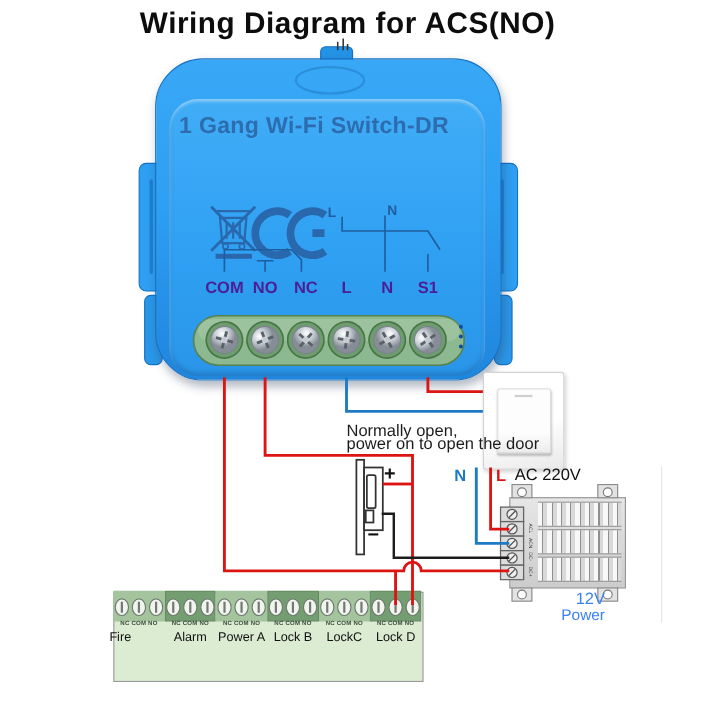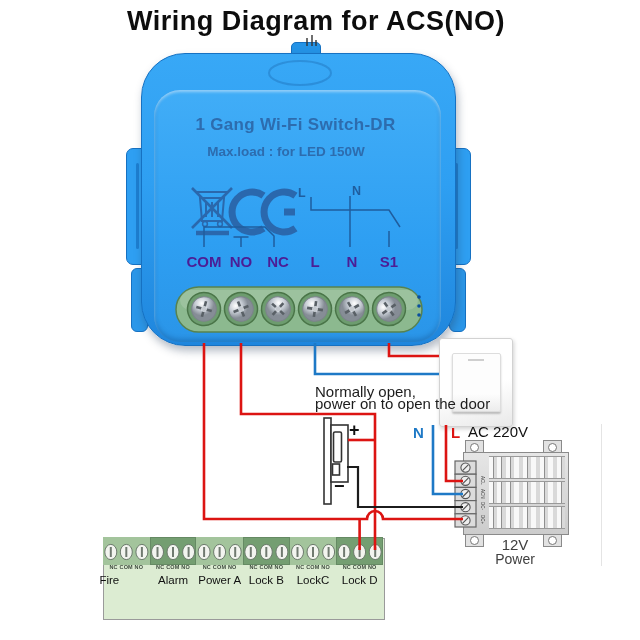--- a/index.html
+++ b/index.html
@@ -11,21 +11,21 @@
     background:linear-gradient(180deg,var(--device-blue-hi) 0%,var(--device-blue) 45%,var(--device-blue-lo) 100%);
     border:1px solid #1671c2;box-shadow:2px 5px 9px rgba(40,60,90,.35);}
   .dev-face{left:154px;top:90px;width:287px;height:252px;border-radius:26px;
     background:linear-gradient(180deg,#41adf7 0%,var(--device-blue) 60%,#2a95e8 100%);
     box-shadow:inset 0 2px 3px rgba(255,255,255,.45), inset 0 -3px 5px rgba(0,40,90,.25);}
   .ear{width:24px;height:115px;border-radius:7px;background:var(--device-blue);border:1px solid #1671c2;}
   .ear .slot{position:absolute;left:9px;top:14px;width:3px;height:86px;background:#1d7fd2;border-radius:2px;}
   .ear2{width:15px;height:62px;border-radius:6px;background:#2b97e9;border:1px solid #1671c2;}
   .toptab{left:291px;top:42px;width:28px;height:16px;border-radius:5px;background:#2493e6;border:1px solid #1671c2;}
   .dev-text{color:var(--device-print);text-align:center;font-weight:600;}
-  .dev-name{left:148px;top:103px;width:295px;font-size:17px;letter-spacing:.3px;margin-top:12px;}
+  .dev-name{left:138px;top:103px;width:295px;font-size:21px;letter-spacing:.3px;}
   .dev-v{left:150px;top:126px;width:295px;font-size:13.5px;}
   .dev-l{left:150px;top:144px;width:272px;font-size:13.5px;}
   .dev-l2{left:150px;top:161px;width:295px;font-size:13px;}
   .tlabel{top:253px;font-size:15px;font-weight:700;color:#4c1d95;transform:translateX(-50%);}
   
   .wplate{left:439px;top:338px;width:72px;height:87px;border-radius:3px;border:1px solid #d2d2d2;
     background:linear-gradient(165deg,#ffffff 55%,#e9e9e9 100%);box-shadow:1px 2px 4px rgba(0,0,0,.18);}
   .wrocker{left:452px;top:353px;width:47px;height:57px;border-radius:2px;border:1px solid #ddd;
     background:linear-gradient(180deg,#fdfdfd 70%,#ececec 100%);box-shadow:0 2px 2px rgba(0,0,0,.22);}
   .wridge{left:468px;top:359px;width:16px;height:2px;background:#cfcfcf;}
@@ -35,21 +35,21 @@
   .mains{font-size:15px;font-weight:700;}
   .acv{left:468px;top:423px;font-size:15px;color:#111;}
   
   .psu-body{left:463px;top:452px;width:104px;height:81px;border:1.5px solid #8a8a8a;
     background:linear-gradient(180deg,#e6e6e6,#cccccc);}
   .psu-ear{width:17px;height:12px;background:#e2e2e2;border:1.5px solid #8a8a8a;}
   .psu-hole{width:7px;height:7px;border:1.3px solid #777;border-radius:50%;background:#fff;}
   .fins{left:489px;width:76px;height:21px;
     background:repeating-linear-gradient(90deg,#f8f8f8 0 4px,#8f8f8f 4px 5px,#d9d9d9 5px 8.5px);
     border-top:1px solid #9a9a9a;border-bottom:1px solid #9a9a9a;}
-  .psu-txt{left:480px;width:70px;text-align:center;font-size:14px;color:#404040;}
+  .psu-txt{left:480px;width:70px;text-align:right;font-size:14px;color:#3b82f6;}
   .psu-tl{left:478px;width:7px;font-size:4.5px;color:#333;writing-mode:vertical-rl;line-height:5px;}
   .faintline{left:601px;top:424px;width:1px;height:142px;background:#e4e4e4;}
   
   .board{left:103px;top:538px;width:280px;height:80px;background:var(--board-green);border:1px solid #9a9a9a;}
   .seg{top:537px;width:46.7px;height:28px;}
   .seg.lt{background:var(--strip-light);}
   .seg.dk{background:var(--strip-dark);box-shadow:inset 0 0 0 1px rgba(0,0,0,.12);}
   .bgh{top:564px;width:46.7px;text-align:center;font-size:5.5px;font-weight:700;color:#3c4a3c;letter-spacing:.2px;}
   .bgn{top:574px;width:46.7px;text-align:center;font-size:11.5px;color:#101010;}
   svg{display:block}
@@ -76,21 +76,20 @@
     </div>
   <div class="abs ear2" style="left:131px;top:268px"></div>
   <div class="abs ear2" style="left:449px;top:268px"></div>
   <div class="abs dev-shell"></div>
   <svg class="abs" style="left:265px;top:58px" width="70" height="30" viewBox="0 0 70 30">
     <ellipse cx="35" cy="15" rx="31" ry="12" fill="none" stroke="rgba(10,70,140,.25)" stroke-width="2"></ellipse>
   </svg>
   <div class="abs dev-face"></div>
 
   <div class="abs dev-text dev-name">1 Gang Wi-Fi Switch-DR</div>
-  <div class="abs dev-text dev-l">Max.load : for LED 150W</div>
 
   <svg class="abs" style="left:154px;top:90px" width="287" height="252" viewBox="0 0 287 252">
     <g stroke="#2a68ad" fill="none">
       <path d="M43,102 H73 M46,108 L70,108 L68,131 L48,131 Z M52,112 V127 M58,112 V127 M64,112 V127" stroke-width="2"></path>
       <circle cx="51" cy="134" r="2.4" stroke-width="1.5"></circle>
         <circle cx="66" cy="134" r="2.4" stroke-width="1.5"></circle>
       <path d="M38,98 L78,138 M78,98 L38,138" stroke-width="2.6"></path>
       <path d="M42,143 H75" stroke-width="4.5"></path>
     </g>
     <g stroke="#2a68ad" fill="none" stroke-width="7">

